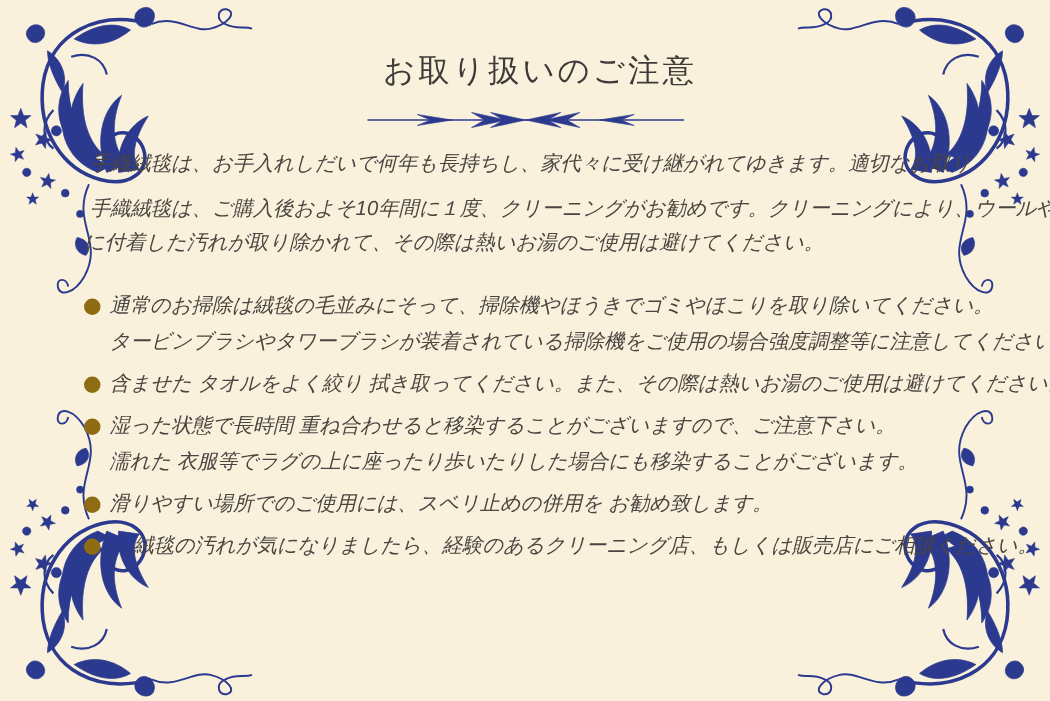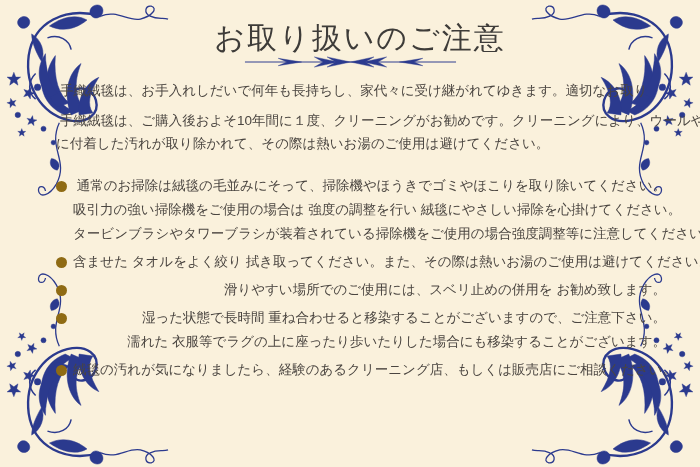--- a/index.html
+++ b/index.html
@@ -15,33 +15,33 @@
   
   .corner{position:absolute;width:168px;height:208px;pointer-events:none;}
   .corner.tl{left:2px;top:4px;}
   .corner.tr{right:2px;top:4px;transform:scaleX(-1);}
   .corner.bl{left:2px;bottom:2px;transform:scaleY(-1);}
   .corner.br{right:2px;bottom:2px;transform:scale(-1,-1);}
 
   
   .header{padding-top:23px;text-align:center;position:relative;z-index:2;}
   .title{
-    font-size:30px;letter-spacing:2px;color:#3E3C39;
-    font-weight:normal;margin:0;line-height:30px;padding-left:20px;
+    font-size:21px;letter-spacing:2px;color:#3E3C39;
+    font-weight:normal;margin:10px;line-height:30px;padding-left:20px;
   }
   .divider{display:block;margin:2px auto 0;width:215px;height:14px;}
 
   
-  .content{position:relative;z-index:2;padding:10px 34px 0 56px;}
+  .content{position:relative;z-index:2;padding:10px 22px 0 56px;font-style:italic;}
   .para{margin:0 0 7px 0;}
   .ln{font-size:13.5px;line-height:23px;white-space:nowrap;}
   .ln.indent{padding-left:4px;}
 
   .notes{list-style:none;margin:19px 0 0 0;padding:0;}
-  .note{position:relative;padding-left:17px;margin:0 0 4px 0;text-align:right;}
+  .note{position:relative;padding-left:17px;margin:0 0 4px 0;}
   .note .ln{line-height:24px;}
   .dot{
     position:absolute;left:0;top:7px;width:11px;height:11px;border-radius:50%;
     background:#8F6B14;display:inline-block;
   }
 </style>
 </head>
 <body>
 
 <svg width="0" height="0" style="position:absolute" aria-hidden="true">
@@ -128,36 +128,35 @@
 
     <p class="para">
       <span class="ln indent" style="display: block;">手織絨毯は、ご購入後およそ10年間に１度、クリーニングがお勧めです。クリーニングにより、ウールやシルク</span>
       <span class="ln" style="display: block;">に付着した汚れが取り除かれて、その際は熱いお湯のご使用は避けてください。</span>
     </p>
 
     <ul class="notes">
       <li class="note">
         <span class="dot"></span>
         <span class="ln" style="display: block;">通常のお掃除は絨毯の毛並みにそって、掃除機やほうきでゴミやほこりを取り除いてください。</span>
-        <span class="ln" style="display: block;">吸引力の強い掃除機をご使用の場合は 強度の調整を行い 絨毯にやさしい掃除を心掛けてください。</span>
         <span class="ln" style="display: block;">タービンブラシやタワーブラシが装着されている掃除機をご使用の場合強度調整等に注意してください。</span>
       </li>
       <li class="note">
         <span class="dot"></span>
         <span class="ln" style="display: block;">含ませた タオルをよく絞り 拭き取ってください。また、その際は熱いお湯のご使用は避けてください。</span>
       </li>
       <li class="note">
         <span class="dot"></span>
-        <span class="ln" style="display: block;">滑りやすい場所でのご使用には、スベリ止めの併用を お勧め致します。</span>
-      </li>
-      <li class="note">
-        <span class="dot"></span>
         <span class="ln" style="display: block;">湿った状態で長時間 重ね合わせると移染することがございますので、ご注意下さい。</span>
         <span class="ln" style="display: block;">濡れた 衣服等でラグの上に座ったり歩いたりした場合にも移染することがございます。</span>
       </li>
       <li class="note">
         <span class="dot"></span>
-        <span class="ln" style="display: block;">絨毯の汚れが気になりましたら、経験のあるクリーニング店、もしくは販売店にご相談ください。</span>
+        <span class="ln" style="display: block;">滑りやすい場所でのご使用には、スベリ止めの併用を お勧め致します。</span>
+      </li>
+      <li class="note">
+        <span class="dot"></span>
+        <span class="ln" style="display: block; margin-left: 16px;">絨毯の汚れが気になりましたら、経験のあるクリーニング店、もしくは販売店にご相談ください。</span>
       </li>
     </ul>
 
   </div>
 </div>
 
 </body></html>

